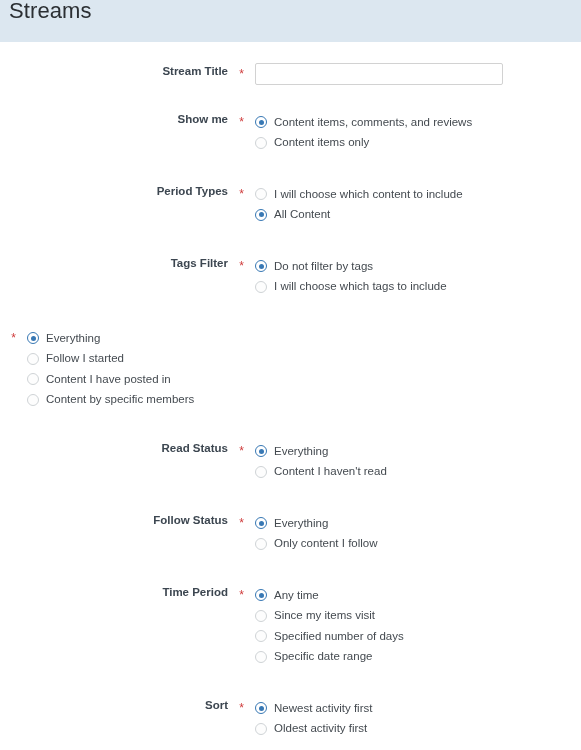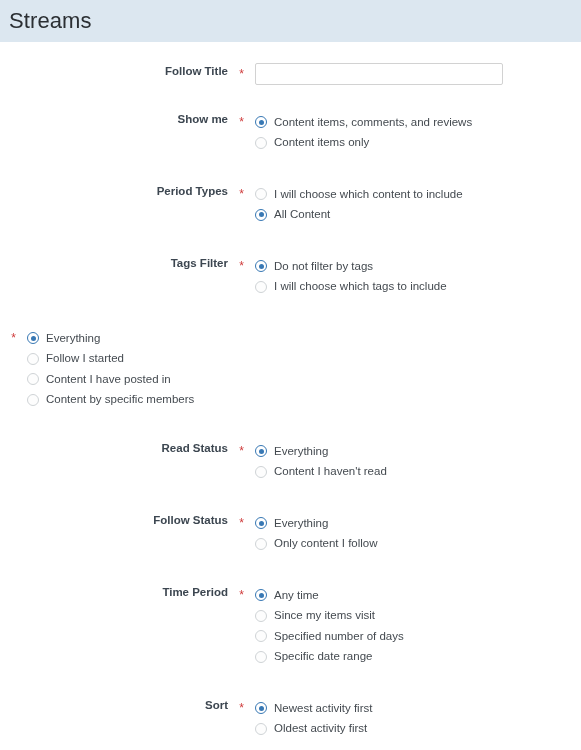--- a/index.html
+++ b/index.html
@@ -10,21 +10,20 @@
     width: 581px;
     height: 750px;
     background: #ffffff;
     font-family: "Liberation Sans", sans-serif;
     overflow: hidden;
   }
   .page-header {
     height: 42px;
     background: #dce7f0;
     display: flex;
-    align-items: center;
     padding-left: 9px;
     box-sizing: border-box;
   }
   .page-title {
     font-size: 22px;
     font-weight: 400;
     color: #2b2f33;
     letter-spacing: 0.1px;
     line-height: 22px;
   }
@@ -121,21 +120,21 @@
 </style>
 </head>
 <body>
 
 <div class="page-header">
   <div class="page-title">Streams</div>
 </div>
 
 <div class="form-area">
     <div class="form-row row-title">
-      <div class="label-col">Follow Title</div>
+      <div class="label-col">Stream Title</div>
       <div class="req-col"><span class="req-star">*</span></div>
       <div class="field-col"><input type="text" class="text-input" placeholder="" style=""></div>
     </div>
     <div class="form-row">
       <div class="label-col">Show me</div>
       <div class="req-col"><span class="req-star">*</span></div>
       <div class="field-col">
         <div class="radio-list">
           <div class="radio-item">
             <span class="radio-mark checked"></span>

